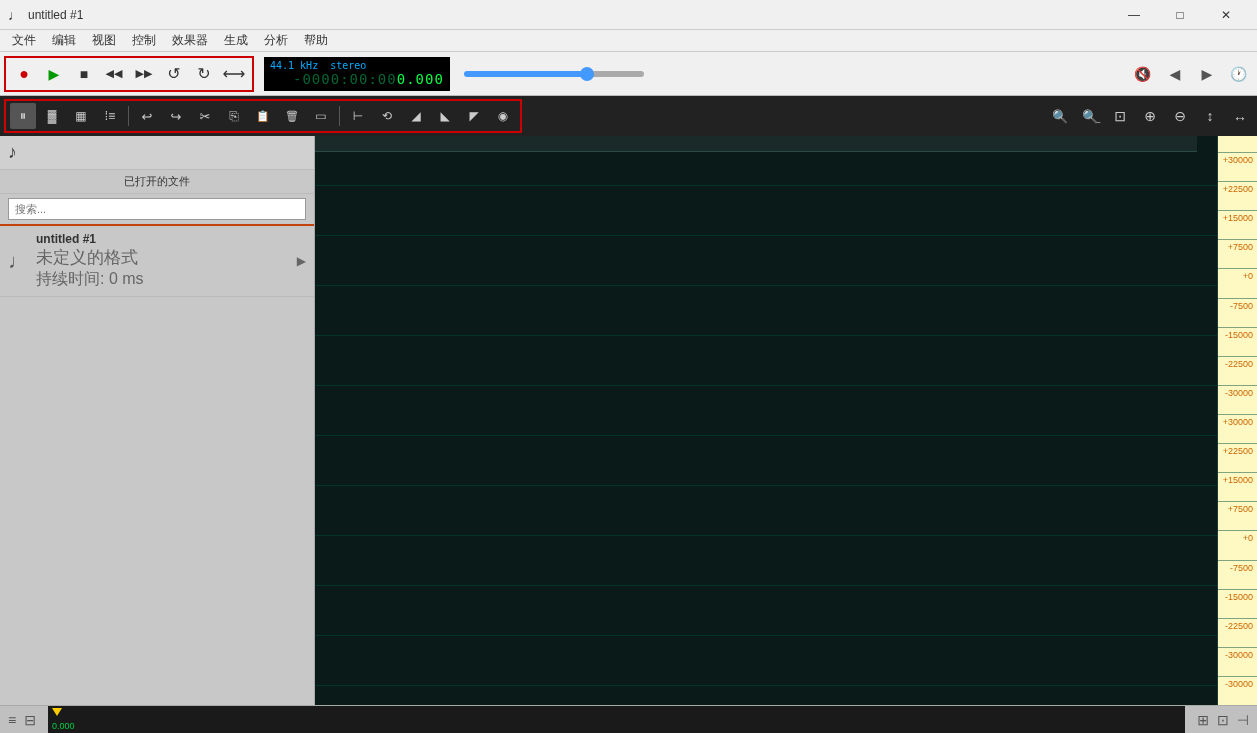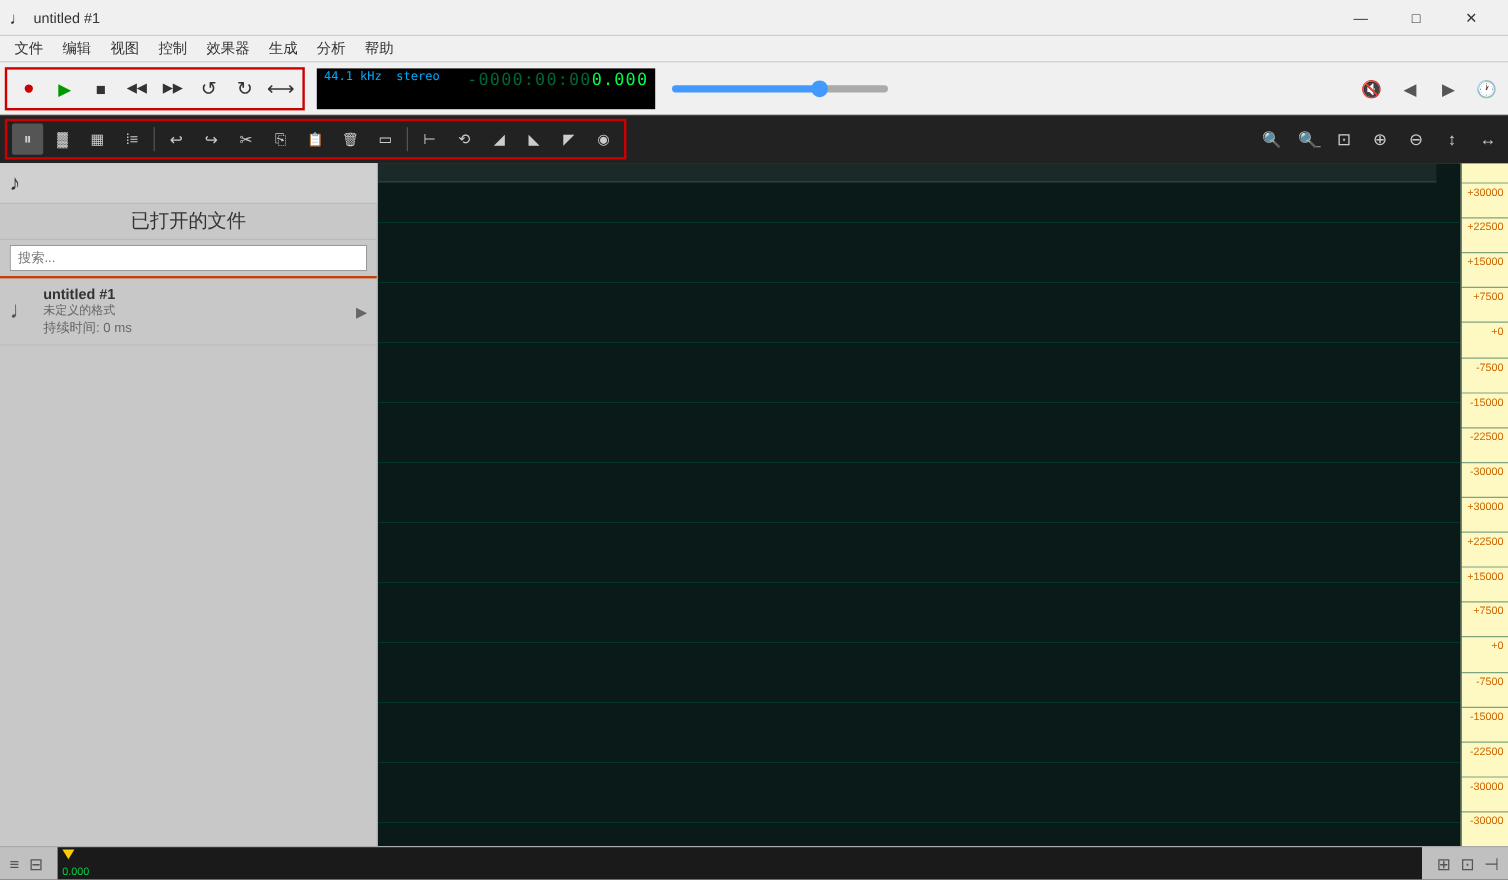--- a/index.html
+++ b/index.html
@@ -71,21 +71,21 @@
     #time-display {
       margin-left: 8px;
       background: #000;
       color: #00cc00;
       font-family: monospace;
       font-size: 11px;
       padding: 2px 6px;
       min-width: 120px;
       height: 34px;
       display: flex;
-      flex-direction: row;
+      flex-direction: column;
       justify-content: center;
     }
     #time-display .freq-line { color: #00aaff; font-size: 10px; }
     #time-display .time-line { color: #00ee44; font-size: 14px; font-family: monospace; letter-spacing: 1px; }
 
     
     #volume-area {
       margin-left: 12px;
       display: flex;
       align-items: center;
@@ -184,21 +184,21 @@
       font-size: 12px;
       color: #333;
       border-bottom: 1px solid #bbb;
       display: flex;
       align-items: center;
       gap: 4px;
     }
     #sidebar-header .music-icon { font-size: 18px; color: #333; }
     #files-header {
       padding: 4px 8px;
-      font-size: 16px;
+      font-size: 11px;
       color: #333;
       border-bottom: 1px solid #bbb;
       text-align: center;
     }
     #search-box {
       padding: 4px 8px;
       border-bottom: 2px solid #c2410c;
     }
     #search-input {
       width: 100%;
@@ -214,22 +214,22 @@
       display: flex;
       align-items: center;
       padding: 6px 8px;
       gap: 8px;
       cursor: pointer;
       border-bottom: 1px solid #bbb;
     }
     .file-item .file-icon { font-size: 20px; color: #555; }
     .file-item .file-info { flex: 1; }
     .file-item .file-name { font-size: 12px; font-weight: bold; color: #333; }
-    .file-item .file-desc { font-size: 10px; color: #666; }
-    .file-item .file-duration { font-size: 11px; color: #666; }
+    .file-item .file-desc { font-size: 17px; color: #666; }
+    .file-item .file-duration { font-size: 16px; color: #666; }
     .file-item .file-arrow { color: #666; font-size: 12px; }
 
     
     #wave-area {
       flex: 1;
       background: #0a1a18;
       position: relative;
       overflow: hidden;
       display: flex;
     }

